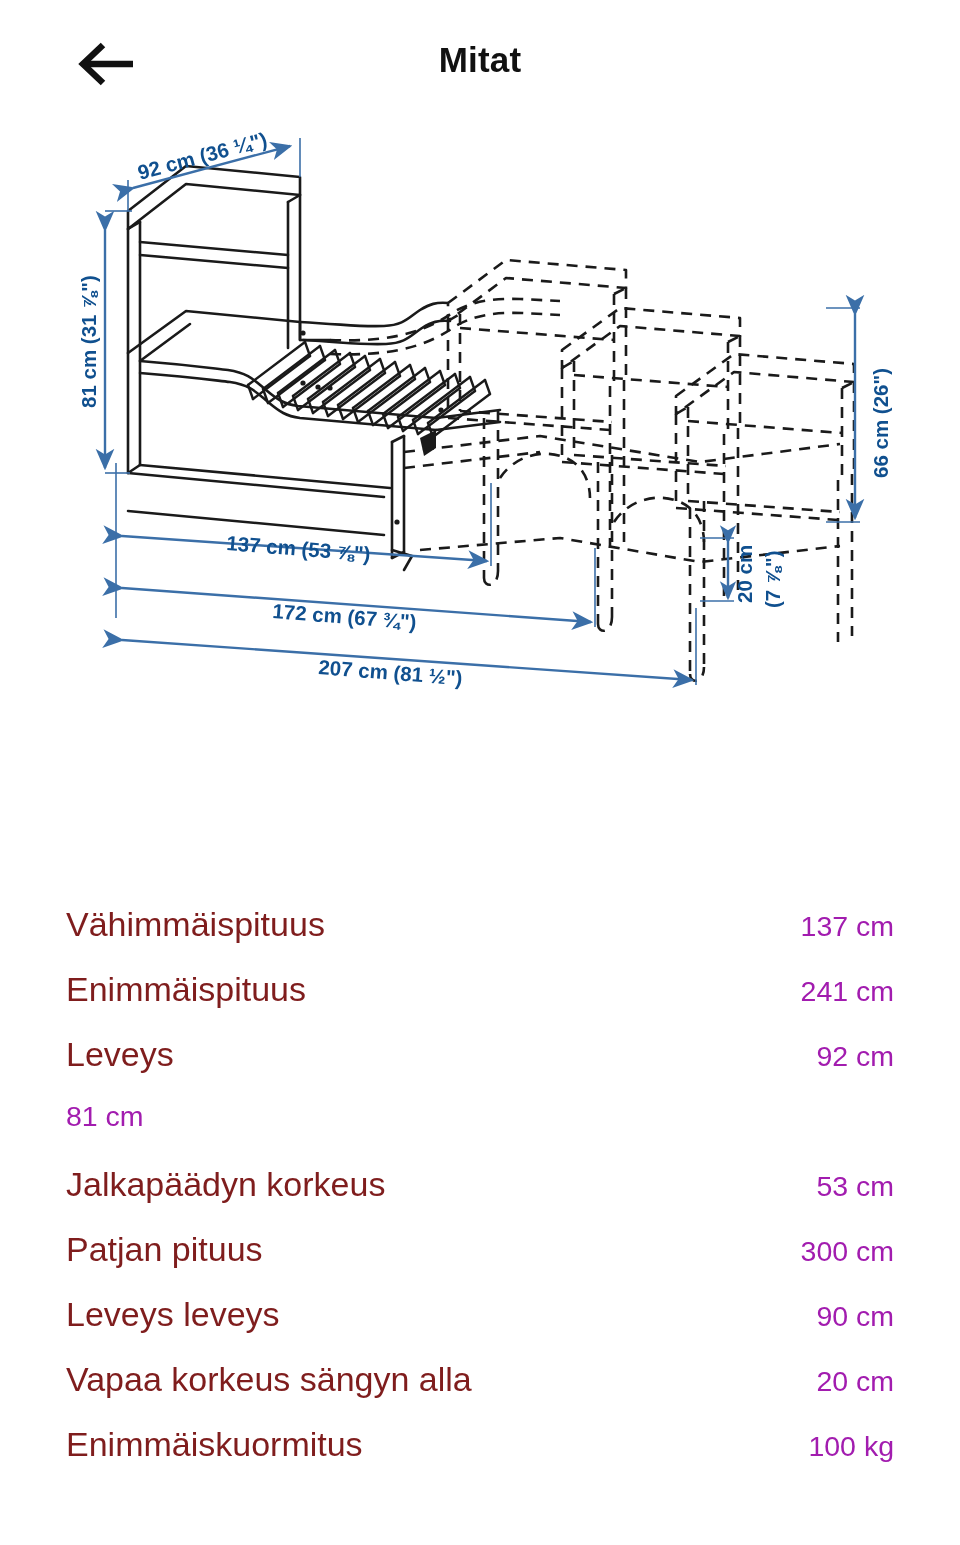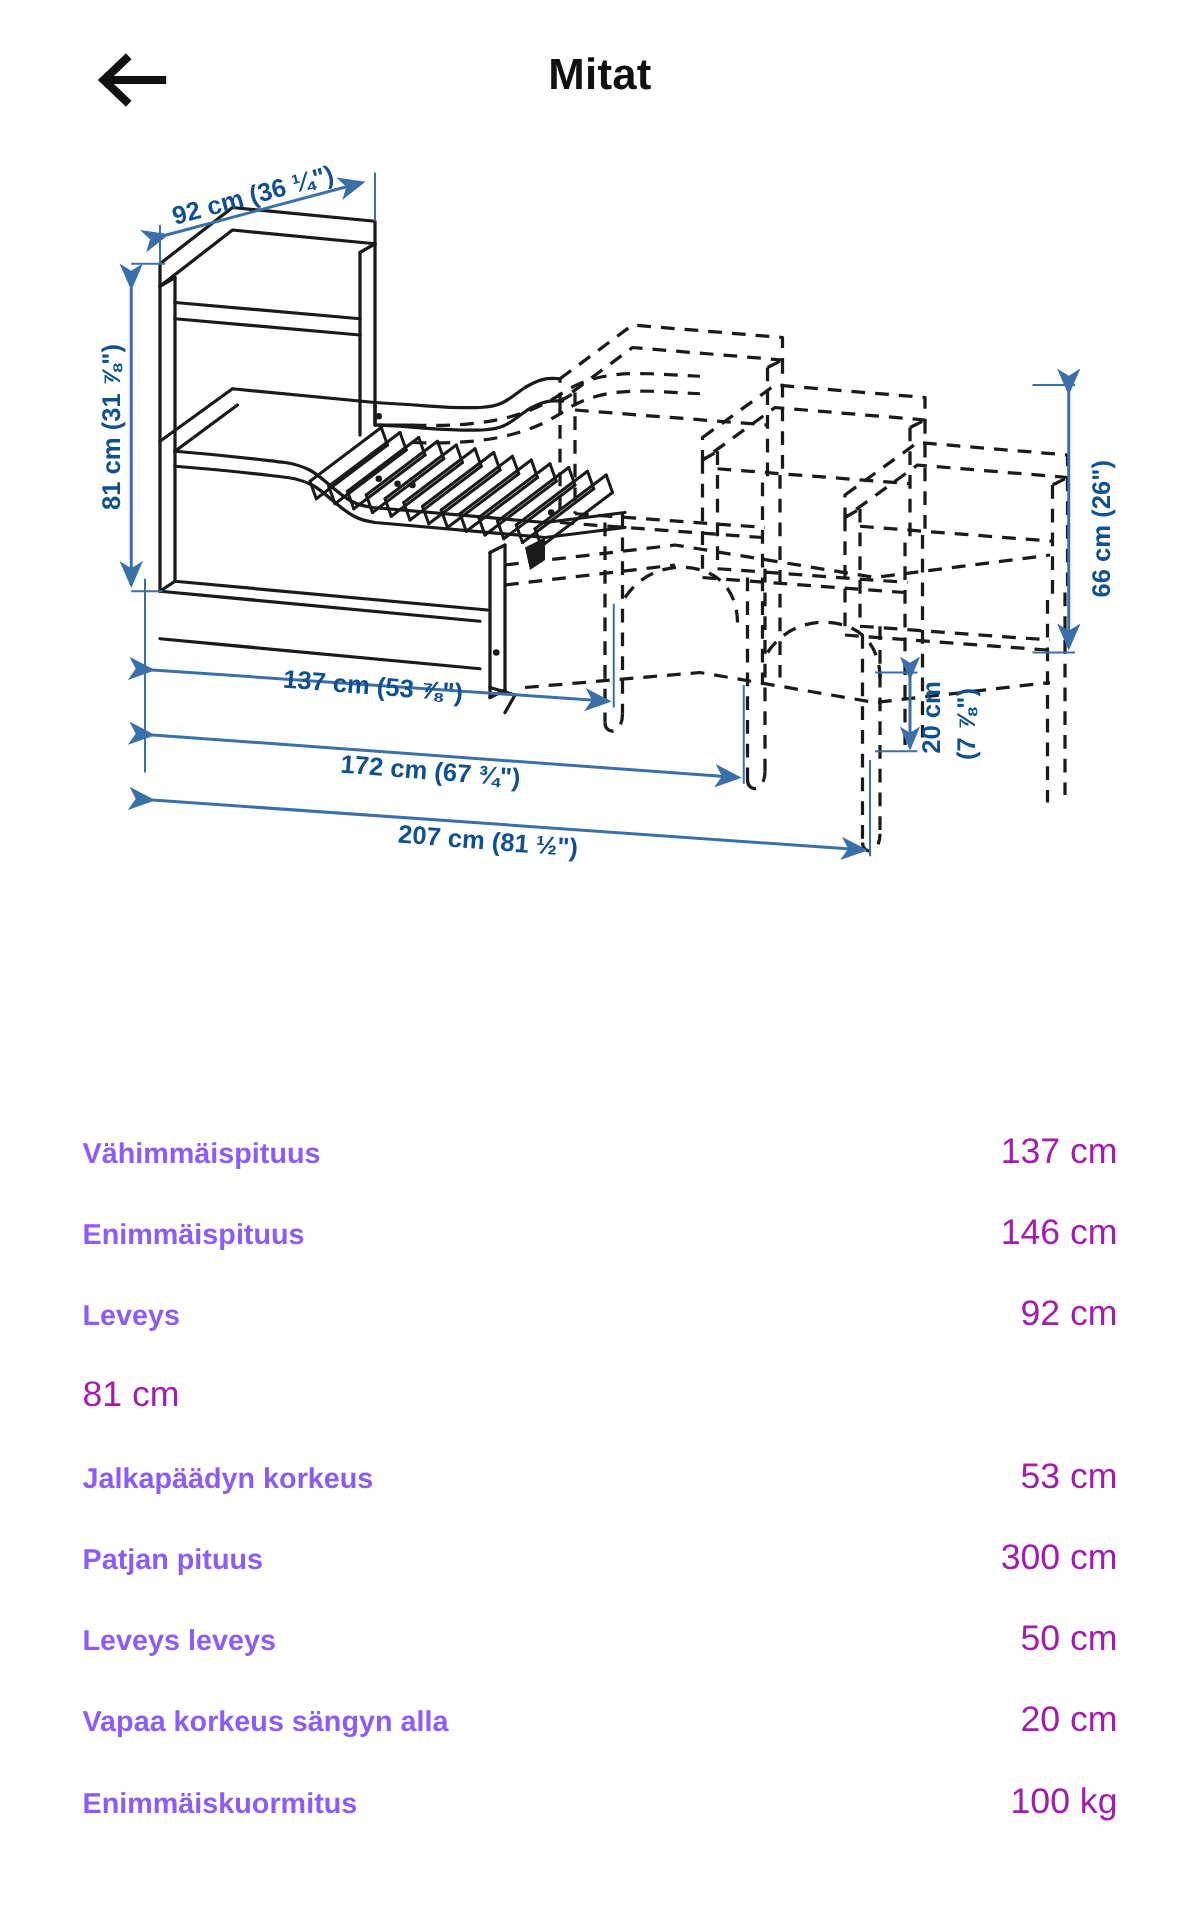--- a/index.html
+++ b/index.html
@@ -68,23 +68,23 @@
     width: 960px;
     padding: 0 66px;
   }
   .spec-row {
     display: flex;
     align-items: baseline;
     justify-content: space-between;
     height: 65px;
   }
   .spec-label {
-    font-size: 23px;
-    color: #8b5cf6;
-    font-weight: bold;
+    font-size: 34px;
+    color: #7f1d1d;
+    font-weight: normal;
     white-space: nowrap;
   }
   .spec-value {
     font-size: 28.5px;
     color: #a21caf;
     font-weight: normal;
     white-space: nowrap;
     text-align: right;
   }
 </style>
@@ -335,21 +335,21 @@
 
   <div class="specs">
 
     <div class="spec-row">
       <span class="spec-label">Vähimmäispituus</span>
       <span class="spec-value">137 cm</span>
     </div>
 
     <div class="spec-row">
       <span class="spec-label">Enimmäispituus</span>
-      <span class="spec-value">146 cm</span>
+      <span class="spec-value">241 cm</span>
     </div>
 
     <div class="spec-row">
       <span class="spec-label">Leveys</span>
       <span class="spec-value">92 cm</span>
     </div>
 
     <div class="spec-row">
       <span class="spec-value">81 cm</span>
     </div>
@@ -359,21 +359,21 @@
       <span class="spec-value">53 cm</span>
     </div>
 
     <div class="spec-row">
       <span class="spec-label">Patjan pituus</span>
       <span class="spec-value">300 cm</span>
     </div>
 
     <div class="spec-row">
       <span class="spec-label">Leveys leveys</span>
-      <span class="spec-value">50 cm</span>
+      <span class="spec-value">90 cm</span>
     </div>
 
     <div class="spec-row">
       <span class="spec-label">Vapaa korkeus sängyn alla</span>
       <span class="spec-value">20 cm</span>
     </div>
 
     <div class="spec-row">
       <span class="spec-label">Enimmäiskuormitus</span>
       <span class="spec-value">100 kg</span>

